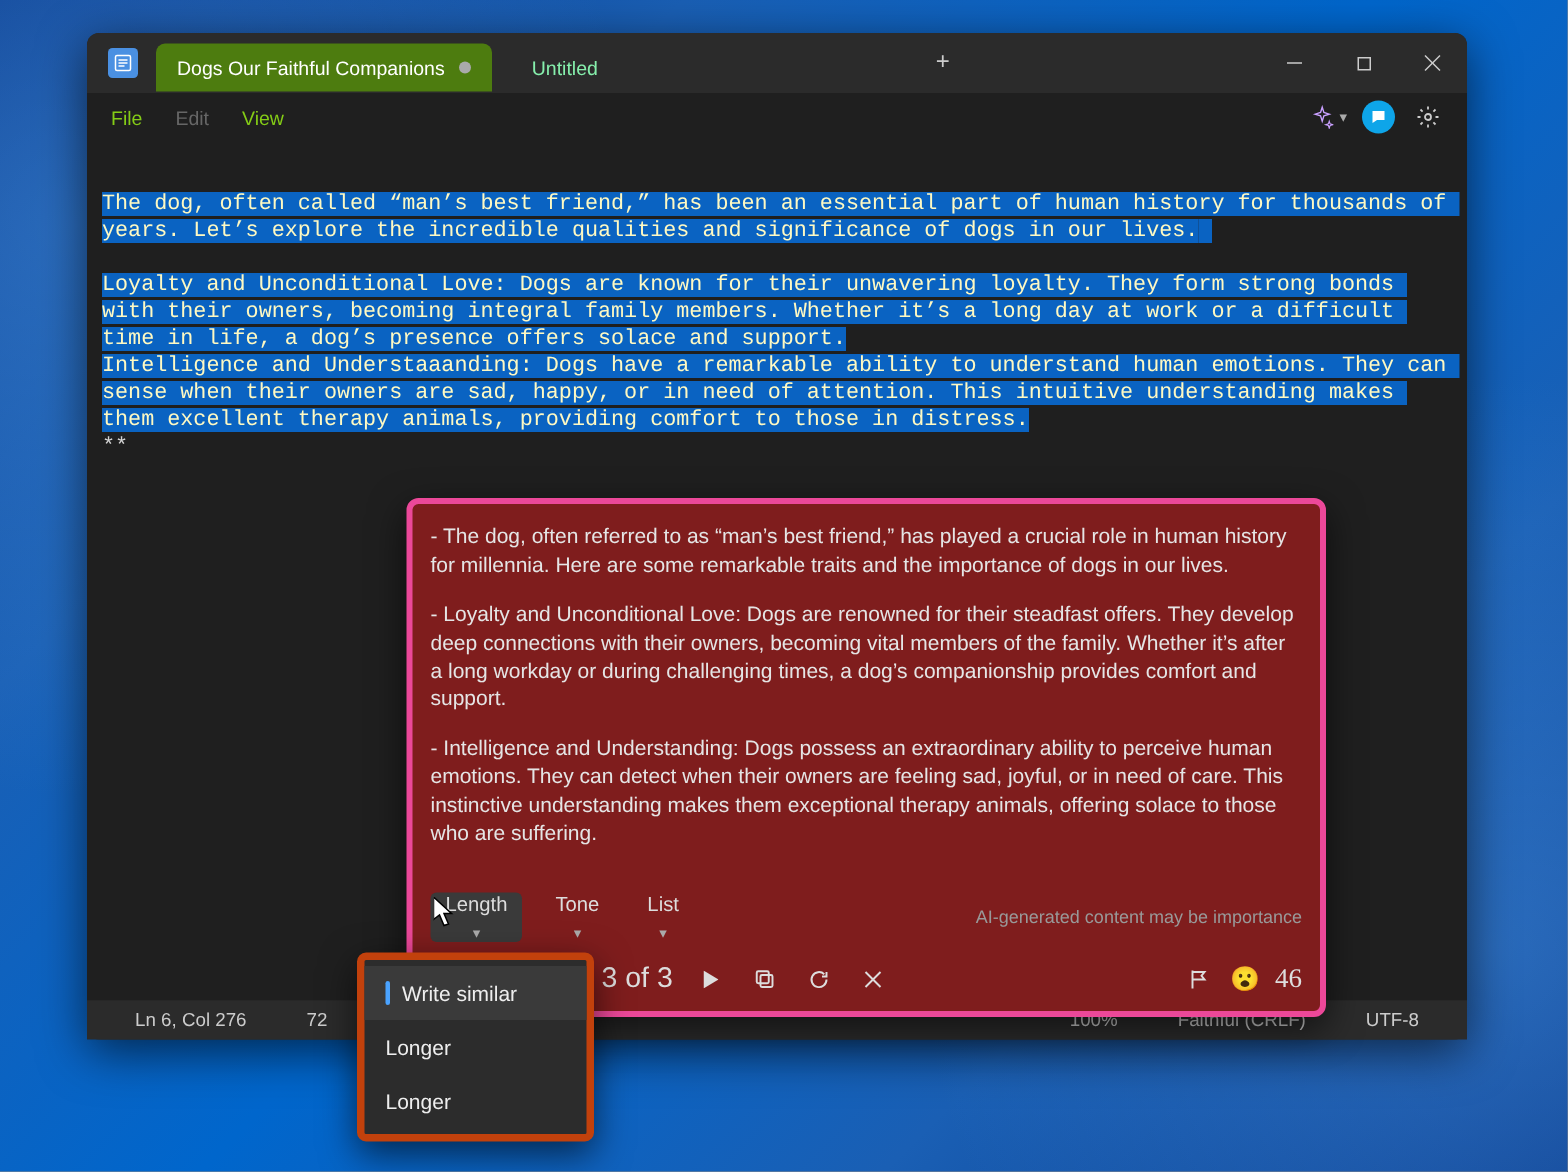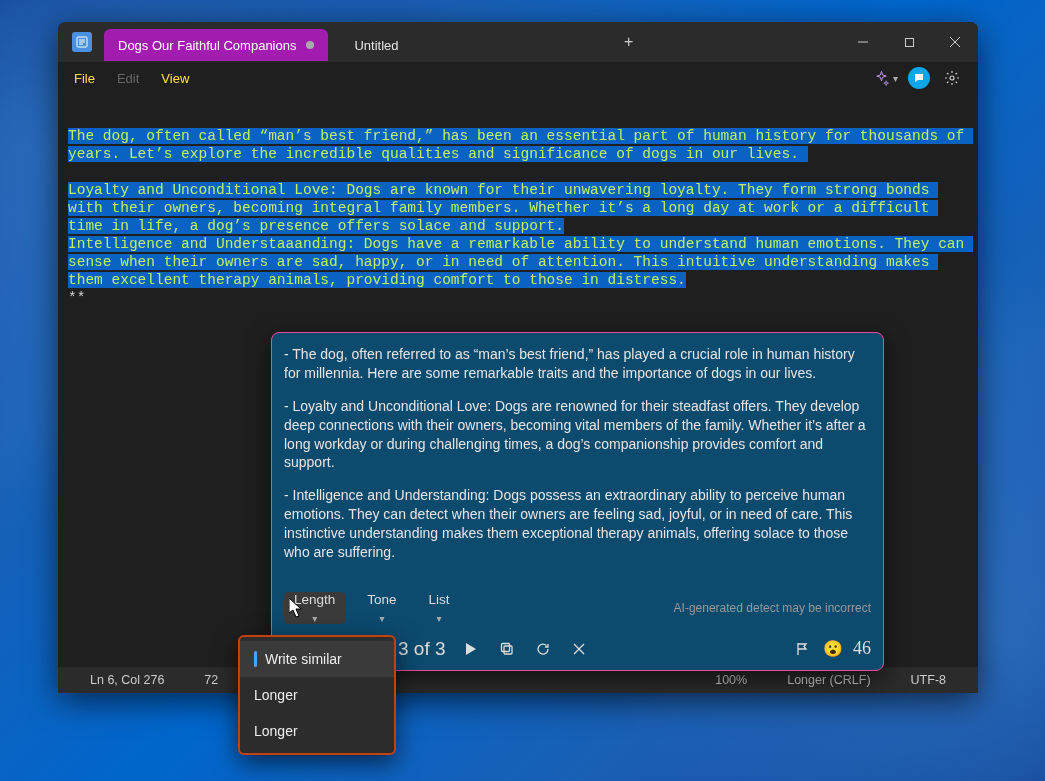--- a/index.html
+++ b/index.html
@@ -46,23 +46,23 @@
   .tab {
     height: 32px;
     padding: 0 14px;
     display: flex; align-items: center;
     color: #ccc; font-size: 13px;
     border-radius: 6px 6px 0 0;
     gap: 10px;
     margin-top: 6px;
     cursor: pointer;
   }
-  .tab.active { background: #a21caf; color: #fff; }
+  .tab.active { background: #4d7c0f; color: #fff; }
   .tab-dot { width: 8px; height: 8px; border-radius: 50%; background: #aaa; }
-  .tab99 { color: #e5e5e5; margin-left: 12px; }
+  .tab99 { color: #86efac; margin-left: 12px; }
   .new-tab {
     width: 32px; height: 32px;
     display:flex;align-items:center;justify-content:center;
     color: #ccc; font-size: 16px; cursor: pointer;
     margin-left: 200px;
   }
   .win-controls { display: flex; margin-left: auto; }
   .win-btn {
     width: 46px; height: 30px;
     display:flex;align-items:center;justify-content:center;
@@ -71,21 +71,21 @@
 
   .menubar {
     height: 32px;
     background: #1f1f1f;
     display: flex; align-items: center;
     padding: 0 6px;
     gap: 2px;
   }
   .menu-item {
     padding: 4px 10px;
-    color: #fde047; font-size: 13px;
+    color: #84cc16; font-size: 13px;
     cursor: pointer; border-radius: 4px;
   }
   .menu-item.disabled { color: #666; }
   .menubar-right { margin-left: auto; display: flex; gap: 10px; align-items: center; padding-right: 8px; }
   .ico-btn {
     width: 24px; height: 24px;
     display:flex;align-items:center;justify-content:center;
     cursor: pointer; color: #ccc;
   }
   .ai-ico { display:flex;align-items:center;gap:4px; }
@@ -99,41 +99,41 @@
     flex: 1;
     background: #1f1f1f;
     padding: 16px 10px;
     font-family: Consolas, "Courier New", monospace;
     font-size: 14.5px;
     color: #d4d4d4;
     line-height: 1.24;
     overflow: hidden;
   }
   .editor-line { white-space: pre-wrap; }
-  .sel { background: #0a63c2; color: #bef264; }
+  .sel { background: #0a63c2; color: #fef9c3; }
 
   .statusbar {
     height: 26px;
     background: #2b2b2b;
     display: flex; align-items: center;
     padding: 0 24px;
     font-size: 12.5px; color: #ccc;
     gap: 24px;
   }
   .status-spacer { flex: 1; }
   .status-seg { padding: 0 8px; }
 
   
   .ai-popup {
     position: absolute;
     left: 213px; top: 310px;
     width: 613px;
-    background: #0c4a6e;
+    background: #7f1d1d;
     border-radius: 8px;
-    border: 1px solid #ec4899;
+    border: 4px solid #ec4899;
     box-shadow: 0 8px 24px rgba(0,0,0,0.6);
     color: #e5e5e5;
     font-size: 14px;
     display: flex; flex-direction: column;
   }
   .ai-body {
     padding: 12px 12px 10px 12px;
     max-height: 260px;
     overflow: hidden;
     line-height: 1.35;
@@ -169,21 +169,21 @@
   .ai-footer-right { margin-left:auto; display:flex; gap:10px; align-items:center; }
   .emoji { font-size: 16px; }
   .emoji-count { font-size: 18px; color: #ddd; font-family: Liberation Serif, serif; }
 
   
   .length-menu {
     position: absolute;
     left: 180px; top: 613px;
     width: 158px;
     background: #2c2c2c;
-    border: 2px solid #c2410c;
+    border: 5px solid #c2410c;
     border-radius: 6px;
     box-shadow: 0 8px 24px rgba(0,0,0,0.6);
     padding: 4px 0;
   }
   .length-menu-item {
     padding: 10px 14px;
     color: #eee; font-size: 14px;
     cursor: pointer;
     display:flex; align-items:center; gap:8px;
   }
@@ -281,21 +281,21 @@
     <div class="editor-line"><span class="sel">Loyalty and Unconditional Love: Dogs are known for their unwavering loyalty. They form strong bonds with their owners, becoming integral family members. Whether it’s a long day at work or a difficult time in life, a dog’s presence offers solace and support.</span></div>
     <div class="editor-line"><span class="sel">Intelligence and Understaaanding: Dogs have a remarkable ability to understand human emotions. They can sense when their owners are sad, happy, or in need of attention. This intuitive understanding makes them excellent therapy animals, providing comfort to those in distress.</span></div>
     <div class="editor-line">**</div>
   </div>
 
   <div class="statusbar">
     <div class="status-seg">Ln 6, Col 276</div>
     <div class="status-seg">72</div>
     <div class="status-spacer"></div>
     <div class="status-seg">100%</div>
-    <div class="status-seg">Longer (CRLF)</div>
+    <div class="status-seg">Faithful (CRLF)</div>
     <div class="status-seg">UTF-8</div>
   </div>
 
   <div class="ai-popup">
     <div class="ai-body">
       <p>- The dog, often referred to as “man’s best friend,” has played a crucial role in human history for millennia. Here are some remarkable traits and the importance of dogs in our lives.</p>
       <p>- Loyalty and Unconditional Love: Dogs are renowned for their steadfast offers. They develop deep connections with their owners, becoming vital members of the family. Whether it’s after a long workday or during challenging times, a dog’s companionship provides comfort and support.</p>
       <p>- Intelligence and Understanding: Dogs possess an extraordinary ability to perceive human emotions. They can detect when their owners are feeling sad, joyful, or in need of care. This instinctive understanding makes them exceptional therapy animals, offering solace to those who are suffering.</p>
     </div>
     <div class="ai-controls">
@@ -304,21 +304,21 @@
         <span class="chev">▾</span>
       </div>
       <div class="ai-dd">
         <span>Tone</span>
         <span class="chev">▾</span>
       </div>
       <div class="ai-dd">
         <span>List</span>
         <span class="chev">▾</span>
       </div>
-      <div class="ai-note">AI-generated detect may be incorrect</div>
+      <div class="ai-note">AI-generated content may be importance</div>
     </div>
     <div class="ai-footer">
       <div class="ai-count">3 of 3</div>
       <div class="ai-icobtn">
           <svg width="10" height="12">
             <polygon points="0,0 10,6 0,12" fill="currentColor"></polygon>
           </svg>
         </div>
       <div class="ai-icobtn">
           <svg width="14" height="14" viewBox="0 0 14 14">

